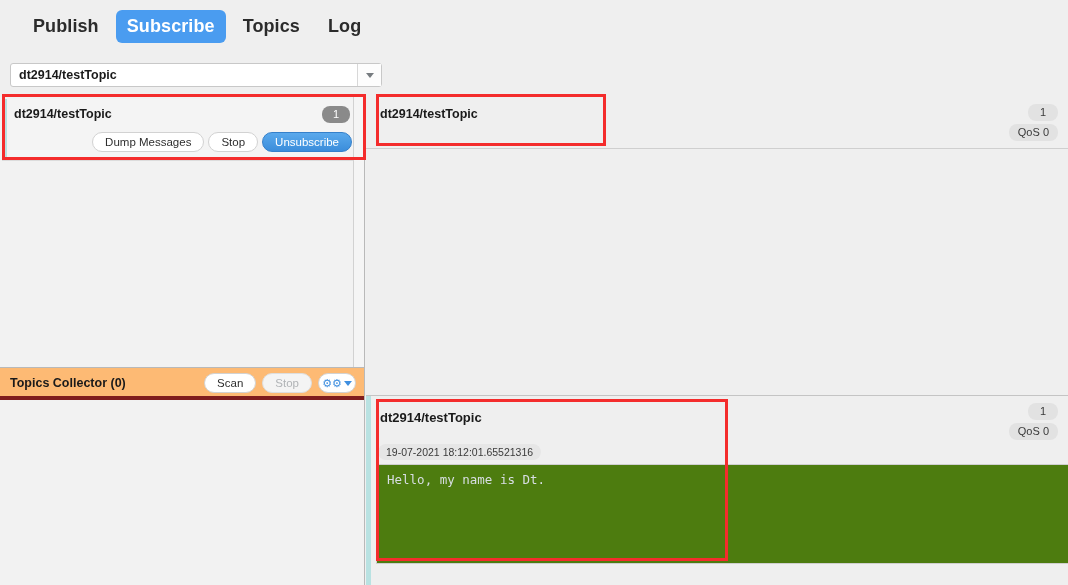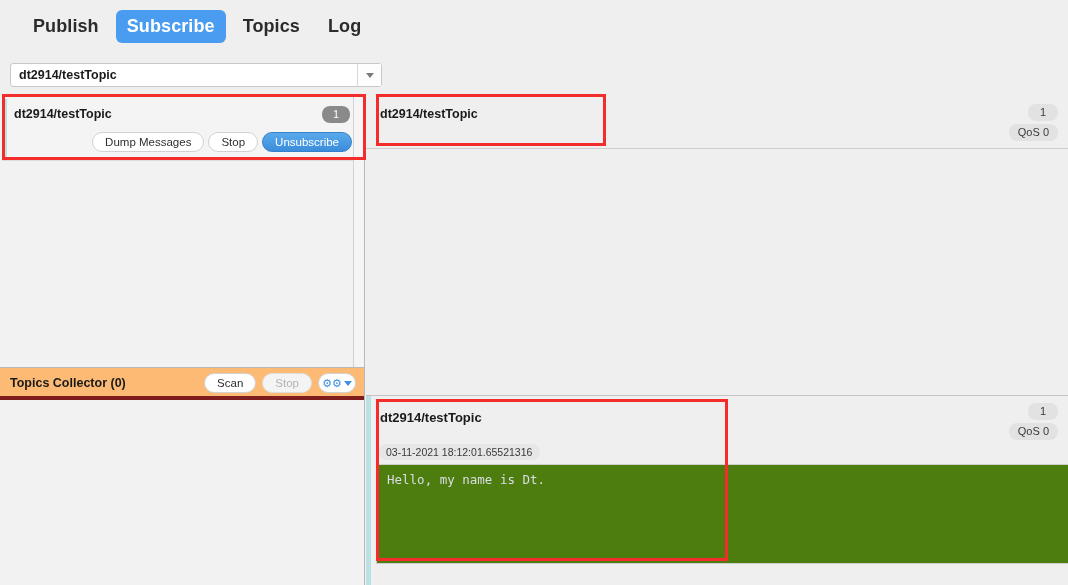--- a/index.html
+++ b/index.html
@@ -279,21 +279,21 @@
       <div class="badge-light b2">QoS 0</div>
     </div>
 
     <div class="msg-gap"></div>
 
     <div class="msg-detail">
       <div class="accent-teal"></div>
       <div class="topic">dt2914/testTopic</div>
       <div class="badge-light b1">1</div>
       <div class="badge-light b2">QoS 0</div>
-      <div class="ts-pill">03-11-2021  18:12:01.65521316</div>
+      <div class="ts-pill">19-07-2021  18:12:01.65521316</div>
       <div class="payload">
         <pre>Hello, my name is Dt.</pre>
       </div>
     </div>
   </div>
 
   <div class="anno" style="left:2px; top:94px; width:364px; height:66px;"></div>
   <div class="anno" style="left:376px; top:94px; width:230px; height:52px;"></div>
   <div class="anno" style="left:376px; top:399px; width:352px; height:162px;"></div>
 

